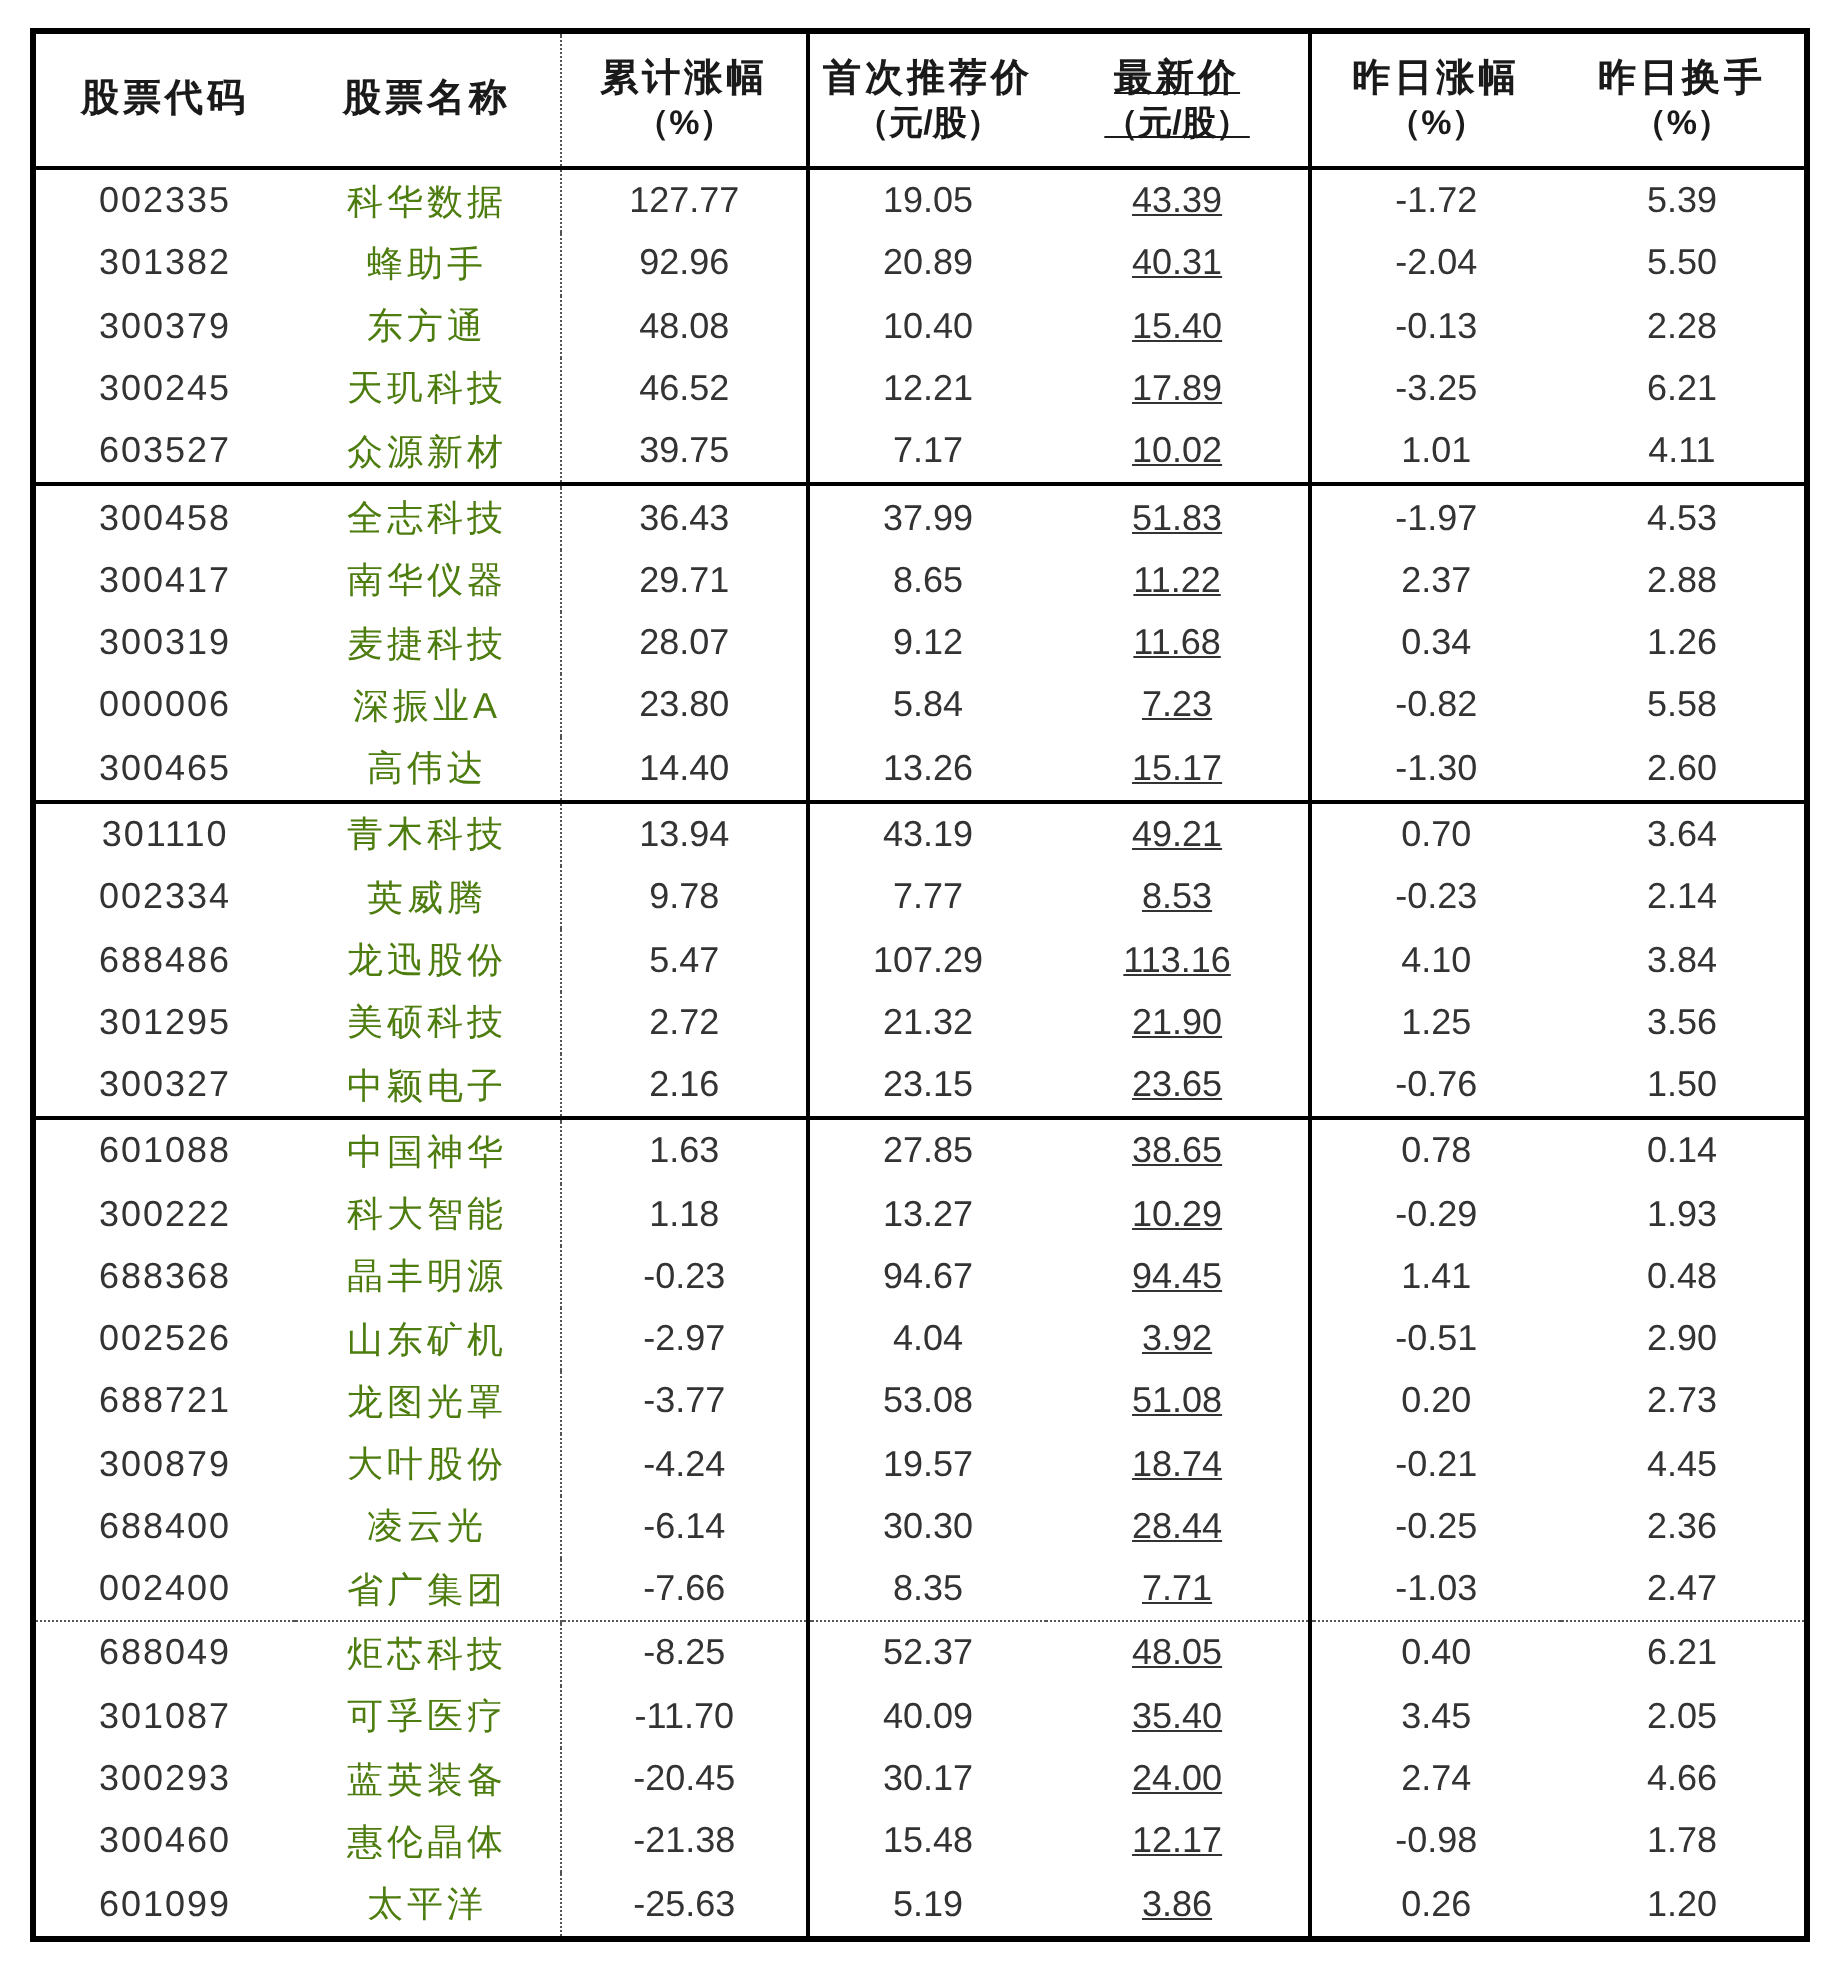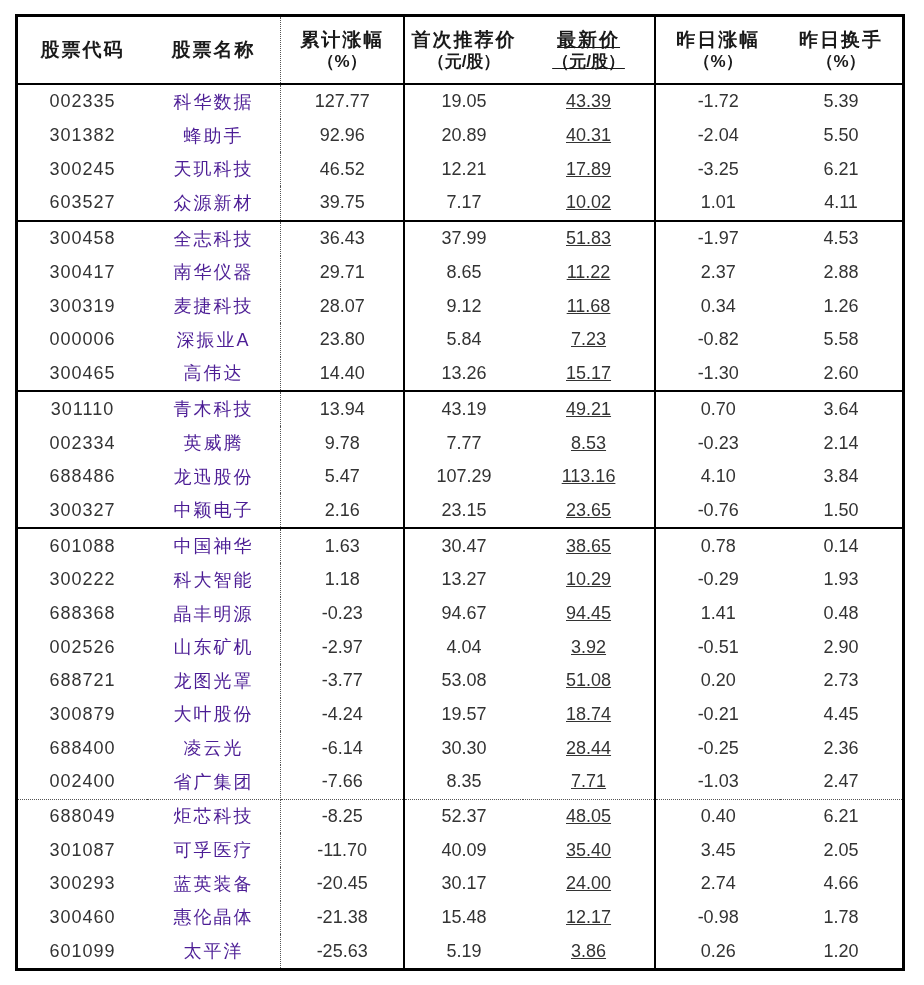--- a/index.html
+++ b/index.html
@@ -41,21 +41,21 @@
     color: #1a1a1a;
     border-bottom: 2px solid #000000;
   }
   .h-main { letter-spacing: 2px; line-height: 1.25; }
   .h-sub  { font-size: 17px; font-weight: bold; letter-spacing: 0; line-height: 1.2; }
   tbody td {
     font-size: 18px;
     color: #333333;
     height: 29px;
   }
-  td.name-cell { letter-spacing: 2px; color: #4c1d95; }
+  td.name-cell { letter-spacing: 2px; color: #4d7c0f; }
   td.code-cell { letter-spacing: 1px; }
   
   th:nth-child(2), td:nth-child(2) { border-right: 1px dotted #555555; }
   th:nth-child(3), td:nth-child(3) { border-right: 2px solid #000000; }
   th:nth-child(5), td:nth-child(5) { border-right: 2px solid #000000; text-decoration: underline; }
   
   tr.sep-solid td  { border-bottom: 2px solid #000000; margin-top: 11px; }
   tr.sep-dotted td { border-bottom: 1px dotted #555555; }
 </style>
 </head>
@@ -115,20 +115,29 @@
         <tr>
           <td class="code-cell">301382</td>
           <td class="name-cell">蜂助手</td>
           <td>92.96</td>
           <td>20.89</td>
           <td>40.31</td>
           <td>-2.04</td>
           <td>5.50</td>
         </tr>
         <tr>
+          <td class="code-cell">300379</td>
+          <td class="name-cell">东方通</td>
+          <td>48.08</td>
+          <td>10.40</td>
+          <td>15.40</td>
+          <td>-0.13</td>
+          <td>2.28</td>
+        </tr>
+        <tr>
           <td class="code-cell">300245</td>
           <td class="name-cell">天玑科技</td>
           <td>46.52</td>
           <td>12.21</td>
           <td>17.89</td>
           <td>-3.25</td>
           <td>6.21</td>
         </tr>
         <tr class="sep-solid">
           <td class="code-cell">603527</td>
@@ -204,34 +213,43 @@
         </tr>
         <tr>
           <td class="code-cell">688486</td>
           <td class="name-cell">龙迅股份</td>
           <td>5.47</td>
           <td>107.29</td>
           <td>113.16</td>
           <td>4.10</td>
           <td>3.84</td>
         </tr>
+        <tr>
+          <td class="code-cell">301295</td>
+          <td class="name-cell">美硕科技</td>
+          <td>2.72</td>
+          <td>21.32</td>
+          <td>21.90</td>
+          <td>1.25</td>
+          <td>3.56</td>
+        </tr>
         <tr class="sep-solid">
           <td class="code-cell">300327</td>
           <td class="name-cell">中颖电子</td>
           <td>2.16</td>
           <td>23.15</td>
           <td>23.65</td>
           <td>-0.76</td>
           <td>1.50</td>
         </tr>
         <tr>
           <td class="code-cell">601088</td>
           <td class="name-cell">中国神华</td>
           <td>1.63</td>
-          <td>30.47</td>
+          <td>27.85</td>
           <td>38.65</td>
           <td>0.78</td>
           <td>0.14</td>
         </tr>
         <tr>
           <td class="code-cell">300222</td>
           <td class="name-cell">科大智能</td>
           <td>1.18</td>
           <td>13.27</td>
           <td>10.29</td>

